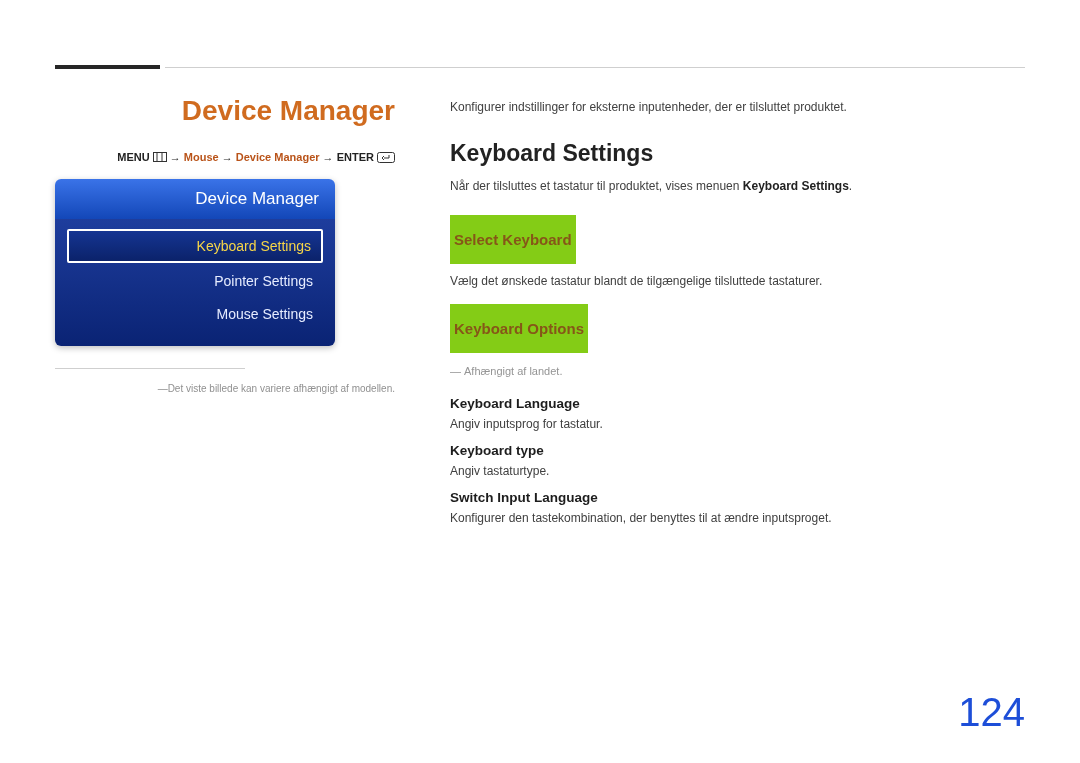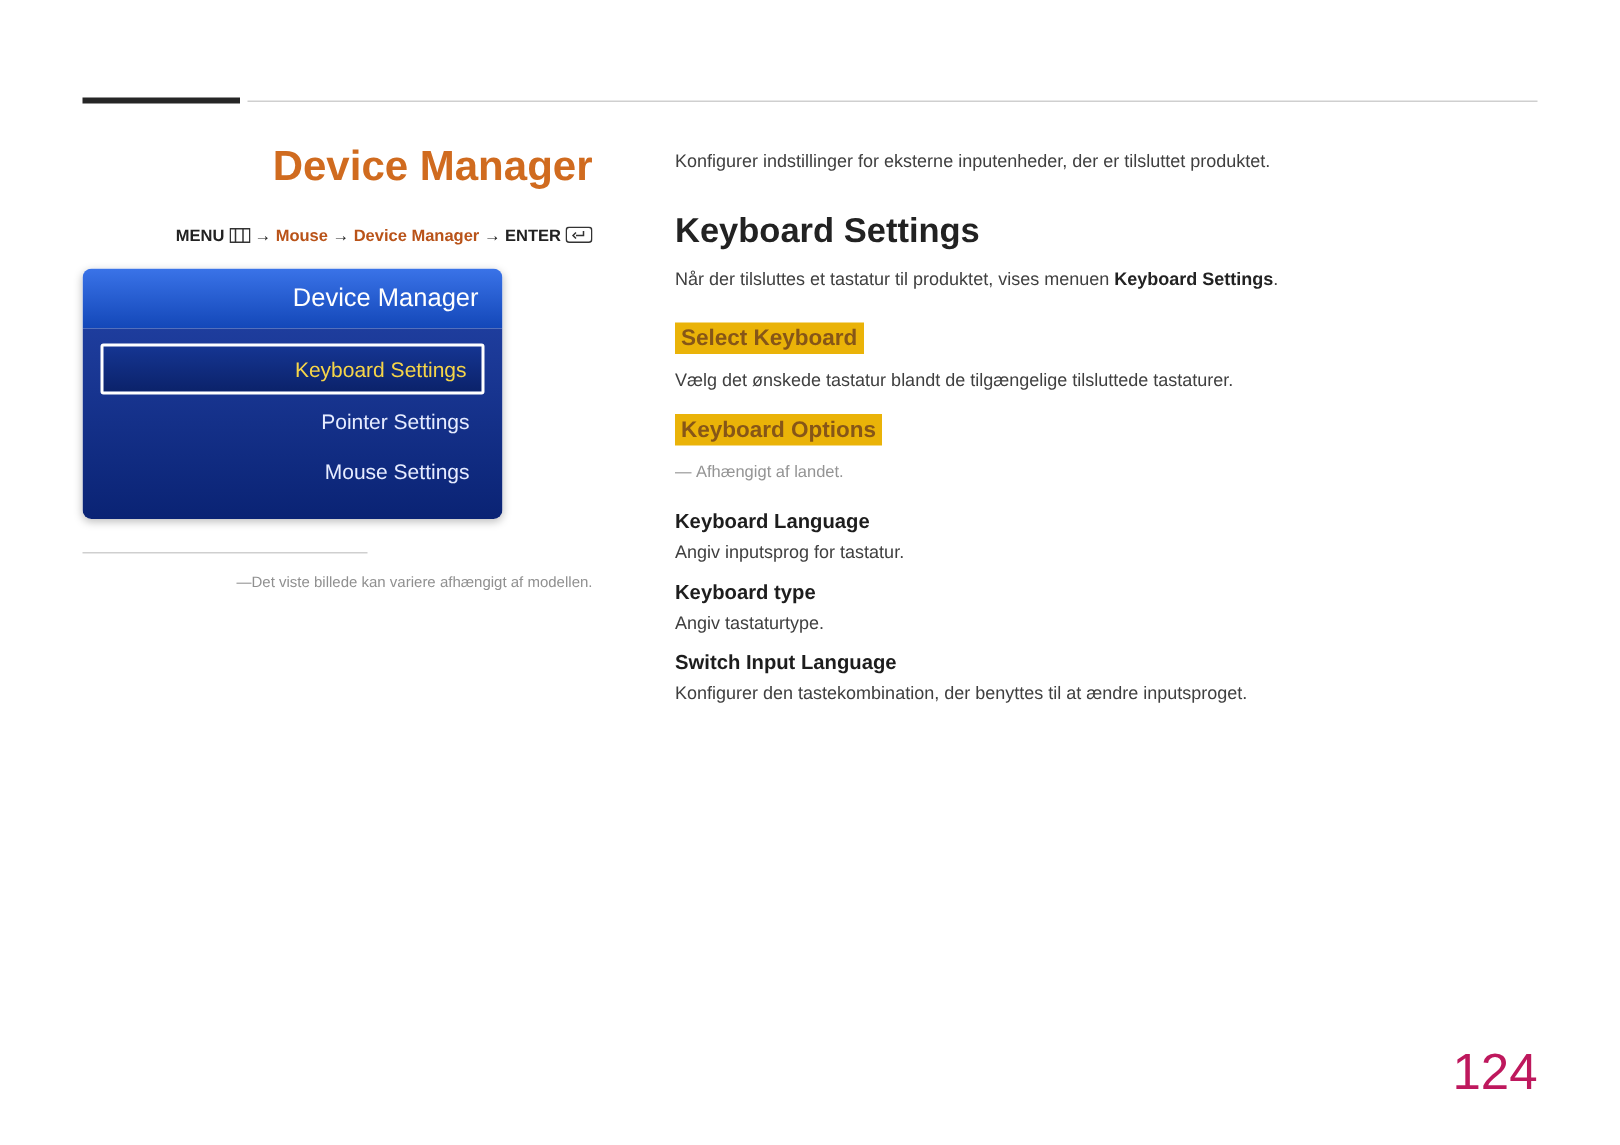--- a/index.html
+++ b/index.html
@@ -116,25 +116,25 @@
     margin-bottom: 12px;
   }
   .body-text {
     font-size: 12px;
     color: #404040;
     margin-bottom: 16px;
   }
   .body-text strong { font-weight: bold; color: #222; }
   .sub-highlight {
     display: inline-block;
-    background: #eab308;
+    background: #84cc16;
     color: #865618;
     font-size: 15px;
     font-weight: 600;
-    padding: 2px 4px;
+    padding: 16px 4px;
     margin-bottom: 10px;
     margin-top: 6px;
   }
   .note {
     font-size: 11px;
     color: #949494;
     margin-bottom: 16px;
     line-height: 1.5;
   }
   .h4 {
@@ -146,22 +146,22 @@
   }
   .small-text {
     font-size: 12px;
     color: #404040;
     margin-bottom: 12px;
   }
   .page-number {
     position: absolute;
     bottom: 28px;
     right: 55px;
-    font-size: 34px;
-    color: #be185d;
+    font-size: 40px;
+    color: #1d4ed8;
     font-weight: 300;
   }
 </style>
 </head>
 <body>
 
 <div class="top-bar"></div>
 <div class="top-line"></div>
 
 <div class="left-col">

